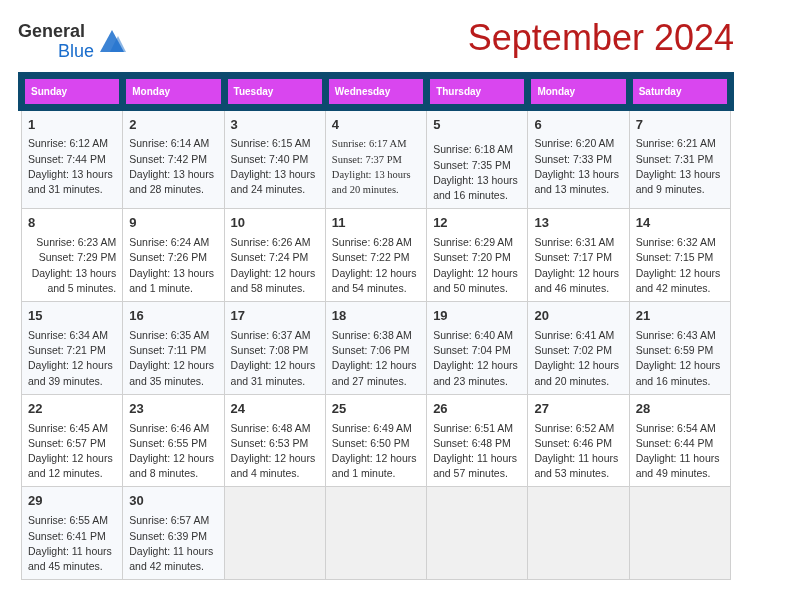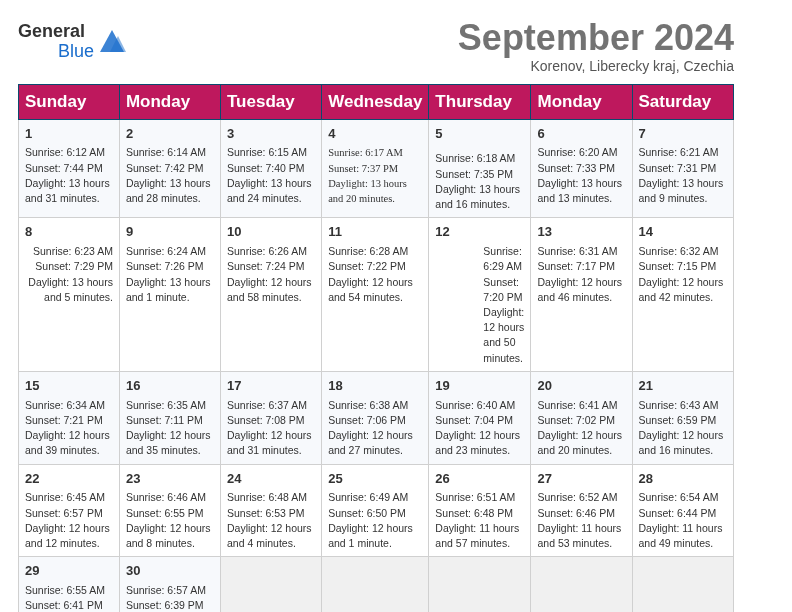--- a/index.html
+++ b/index.html
@@ -45,41 +45,41 @@
     .logo-icon {
       width: 28px;
       height: 28px;
       margin-left: 4px;
     }
     .title-block {
       text-align: right;
     }
     .month-title {
       font-size: 36px;
-      font-weight: bold;
-      color: #737373;
+      font-weight: normal;
+      color: #b91c1c;
       line-height: 1.1;
     }
     .subtitle {
       font-size: 14px;
       color: #555;
     }
     table {
       width: 100%;
       border-collapse: collapse;
       font-size: 11px;
     }
     thead tr th {
-      background: #be185d;
+      background: #d946ef;
       color: #fff;
-      font-size: 17px;
+      font-size: 10px;
       font-weight: bold;
       padding: 7px 6px;
       text-align: left;
-      border: 1px solid #0c4a6e;
+      border: 7px solid #0c4a6e;
     }
     tbody tr td {
       vertical-align: top;
       padding: 5px 6px;
       border: 1px solid #d0d0d0;
       min-height: 80px;
       width: calc(100% / 7);
       color: #333;
       line-height: 1.45;
     }
@@ -113,21 +113,20 @@
         <span class="logo-general">General</span>
         <span class="logo-blue">Blue</span>
       </div>
       <svg class="logo-icon" viewBox="0 0 28 28">
         <polygon points="14,2 26,24 2,24" fill="#1a6dcc" opacity="0.85"></polygon>
         <polygon points="20,8 28,24 12,24" fill="#1a6dcc" opacity="0.5"></polygon>
       </svg>
     </div>
     <div class="title-block">
       <div class="month-title">September 2024</div>
-      <div class="subtitle">Korenov, Liberecky kraj, Czechia</div>
     </div>
   </div>
 
   <table>
     <thead>
       <tr>
       <th>Sunday</th>
           <th>Monday</th>
           <th>Tuesday</th>
           <th>Wednesday</th>
@@ -212,21 +211,21 @@
           </td>
           <td>
             <span class="day-num">11</span>
             <div class="day-info" style="white-space: pre-line;">Sunrise: 6:28 AM
 Sunset: 7:22 PM
 Daylight: 12 hours
 and 54 minutes.</div>
           </td>
           <td>
             <span class="day-num">12</span>
-            <div class="day-info" style="white-space: pre-line; margin-left: 48px;">Sunrise: 6:29 AM
+            <div class="day-info" style="white-space: pre-line;">Sunrise: 6:29 AM
 Sunset: 7:20 PM
 Daylight: 12 hours
 and 50 minutes.</div>
           </td>
           <td>
             <span class="day-num">13</span>
             <div class="day-info" style="white-space: pre-line;">Sunrise: 6:31 AM
 Sunset: 7:17 PM
 Daylight: 12 hours
 and 46 minutes.</div>

